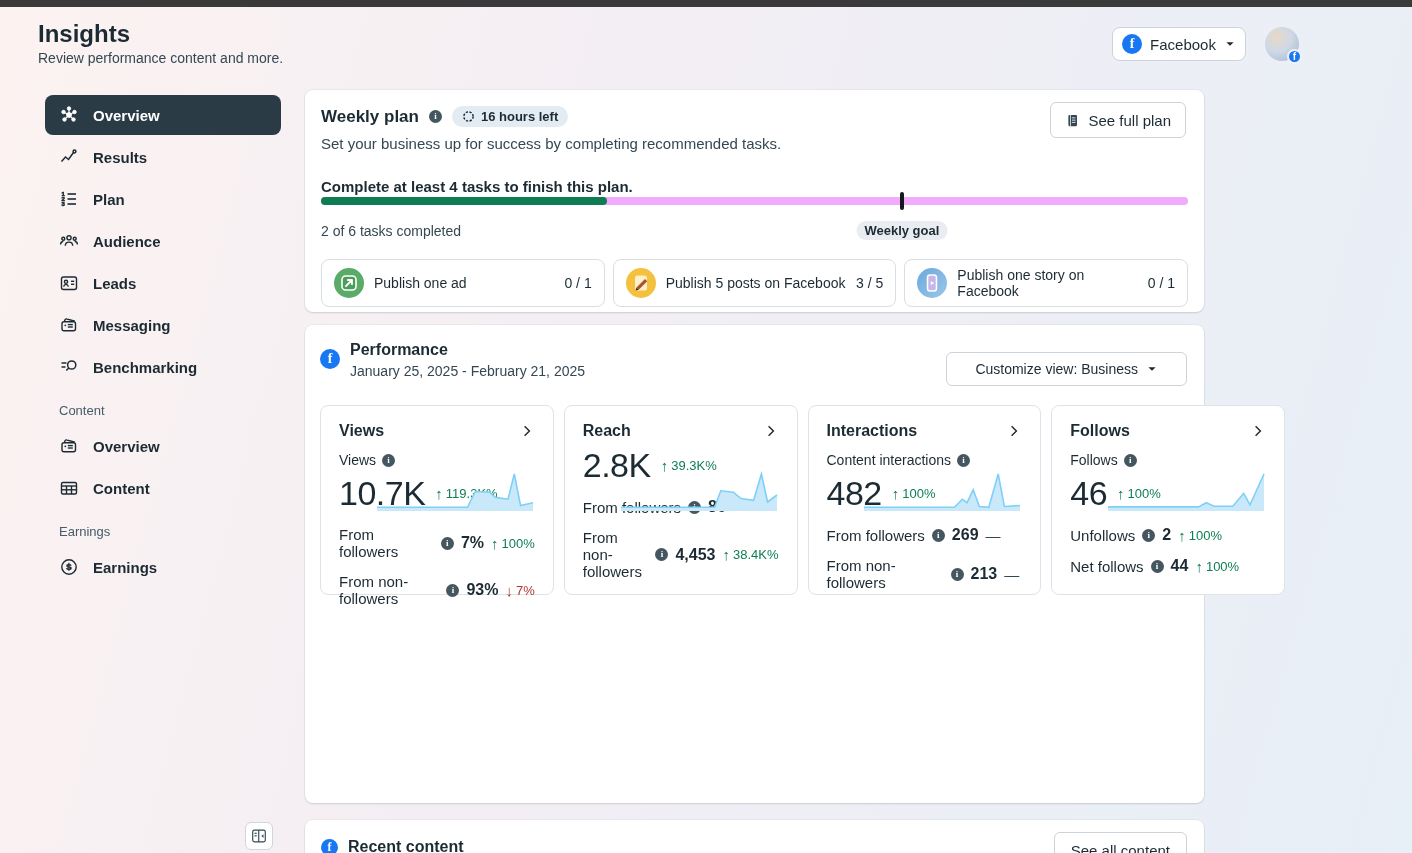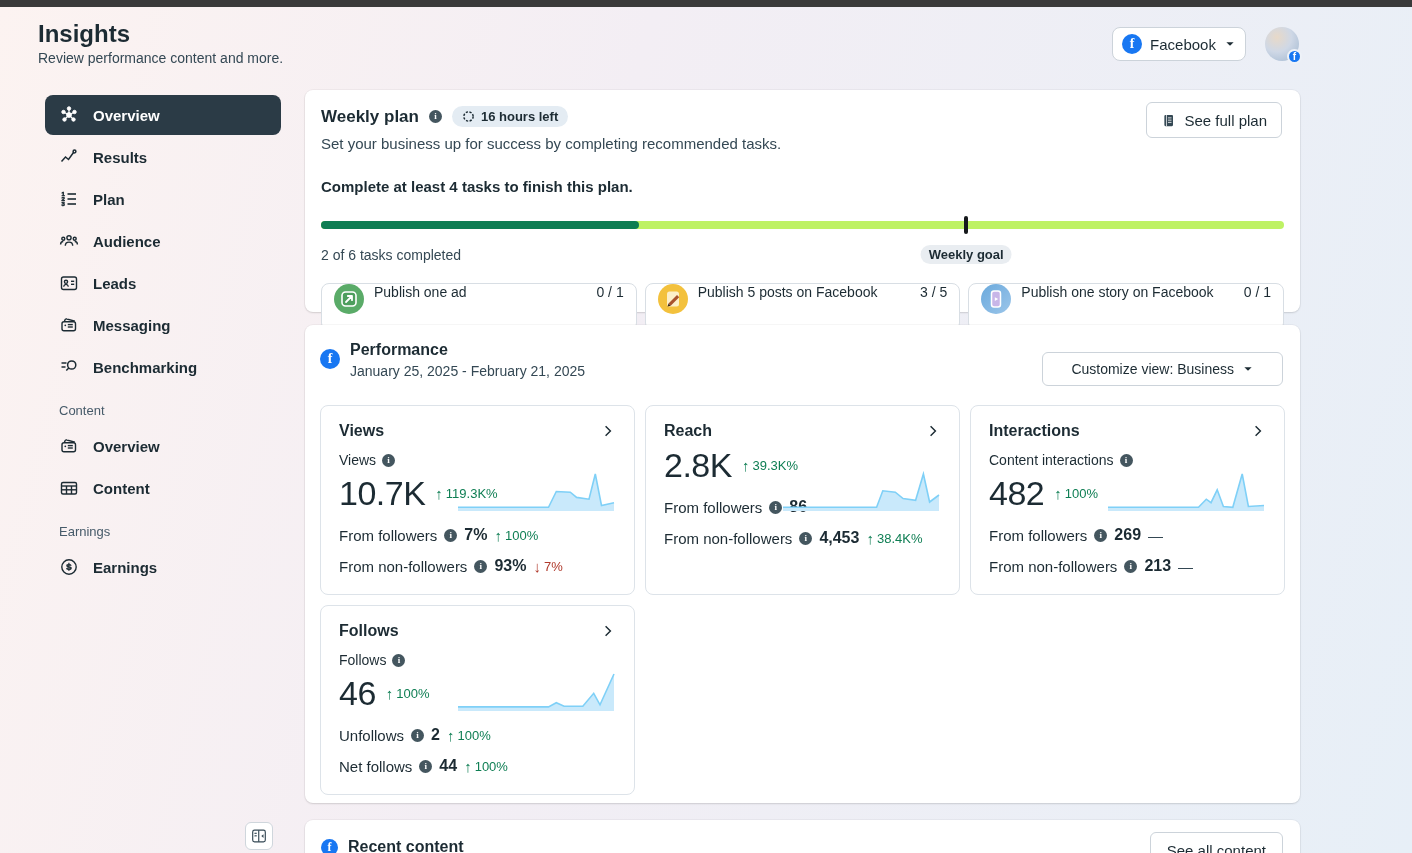--- a/index.html
+++ b/index.html
@@ -24,56 +24,56 @@
   .sidebar { position:absolute; left:45px; top:95px; width:236px; }
   .nav-item { display:flex; align-items:center; gap:14px; height:40px; padding:0 14px; border-radius:8px;
               font-size:15px; font-weight:700; color:#1c2b33; margin-bottom:2px; cursor:pointer; }
   .nav-item.selected { background:#2b3b46; color:#fff; }
   .nav-item svg { flex:0 0 auto; }
   .nav-section { font-size:13px; color:#465a69; font-weight:400; padding:14px 14px 8px 14px; }
   .collapse-btn { position:absolute; left:245px; top:822px; width:28px; height:28px; background:#fff;
                   border:1px solid #cfd6dc; border-radius:6px; display:flex; align-items:center; justify-content:center; cursor:pointer; }
 
   
-  .card { position:absolute; left:305px; width:995px; background:#fff; border-radius:8px;
+  .card { position:absolute; left:305px; width:899px; background:#fff; border-radius:8px;
           box-shadow:0 1px 2px rgba(0,0,0,.12), 0 0 0 1px rgba(0,0,0,.03); }
   .card-weekly { top:90px; height:222px; padding:16px 16px; }
   .card-perf { top:325px; height:478px; padding:16px 15px; }
   .card-recent { top:820px; height:70px; padding:18px 16px; }
 
   
   .wp-header { display:flex; align-items:center; gap:10px; }
   .wp-title { font-size:17px; font-weight:700; }
   .pill { display:inline-flex; align-items:center; gap:6px; background:#e4ecf3; border-radius:12px;
           padding:3px 10px; font-size:13px; font-weight:700; color:#1c2b33; }
   .btn { display:inline-flex; align-items:center; gap:8px; background:#fff; border:1px solid #ccd3da;
          border-radius:6px; font-size:14px; font-weight:400; color:#1c2b33; cursor:pointer; justify-content:center; }
   .see-plan-btn { position:absolute; right:18px; top:12px; height:36px; padding:0 14px; font-size:15px; }
   .wp-sub { font-size:15px; color:#344854; margin-top:8px; }
   .wp-goal { font-size:15px; font-weight:700; margin-top:26px; }
-  .progress-wrap { position:relative; margin-top:26px; height:8px; background:#bef264; border-radius:4px; }
+  .progress-wrap { position:relative; margin-top:2px; height:8px; background:#f0abfc; border-radius:4px; }
   .progress-fill { position:absolute; left:0; top:0; height:8px; background:#0e7d53; border-radius:4px; }
   .progress-marker { position:absolute; top:-5px; width:4px; height:18px; background:#16191c; border-radius:2px; transform:translateX(-50%); }
   .progress-caption { font-size:14px; color:#344854; margin-top:18px; }
   .goal-label { position:absolute; top:24px; transform:translateX(-50%); background:#e9edf1; border-radius:10px;
                 padding:2px 8px; font-size:13px; font-weight:700; color:#1c2b33; white-space:nowrap; }
   .tasks { display:flex; gap:8px; margin-top:20px; }
-  .task { flex:1; display:flex; gap:10px; border:1px solid #d8dee4; border-radius:8px;
+  .task { flex:1; display:flex; align-items:center; gap:10px; border:1px solid #d8dee4; border-radius:8px;
           height:48px; padding:0 12px; cursor:pointer; background:#fff; }
   .task-label { font-size:14px; color:#1c2b33; flex:1; }
   .task-count { font-size:14px; color:#1c2b33; }
   .task-icon { width:30px; height:30px; border-radius:50%; position:relative; flex:0 0 auto; }
 
   
   .perf-header { display:flex; align-items:flex-start; gap:10px; }
   .perf-title { font-size:16px; font-weight:700; }
   .perf-date { font-size:14px; color:#344854; margin-top:4px; }
   .customize-btn { position:absolute; right:17px; top:27px; height:34px; padding:0 28px; font-size:14px; }
   .metric-grid { position:absolute; left:15px; top:80px; width:965px; display:grid;
-                 grid-template-columns:1fr 1fr 1fr; grid-template-rows:190px 190px; gap:10px 10px; }
+                 grid-template-columns:1fr 1fr 1fr 1fr; grid-template-rows:190px 190px; gap:10px 10px; }
   .metric-card { border:1px solid #dde3e9; border-radius:8px; padding:16px 18px; position:relative; background:#fff; }
   .metric-head { display:flex; align-items:center; justify-content:space-between; }
   .metric-title { font-size:16px; font-weight:700; }
   .metric-label { display:flex; align-items:center; gap:6px; font-size:14px; color:#1c2b33; margin-top:12px; }
   .metric-value-row { display:flex; align-items:center; gap:10px; margin-top:6px; }
   .metric-value { font-size:34px; font-weight:400; color:#1c2b33; letter-spacing:-.5px; }
   .delta { display:inline-flex; align-items:center; gap:3px; font-size:13px; font-weight:400; }
   .delta .arrow { font-size:15px; }
   .dir-up { color:#0e7e53; }
   .dir-down { color:#b03a2c; }

